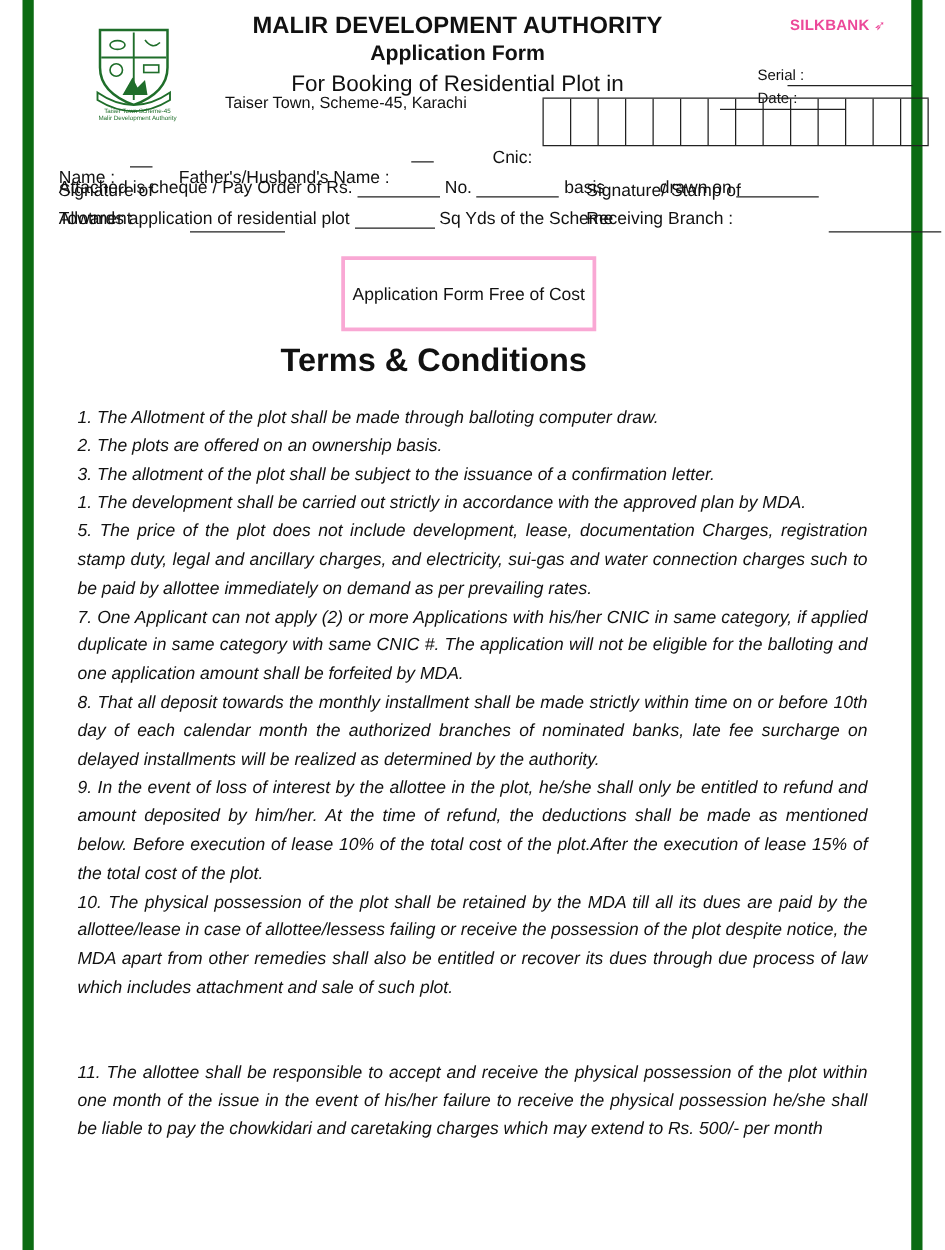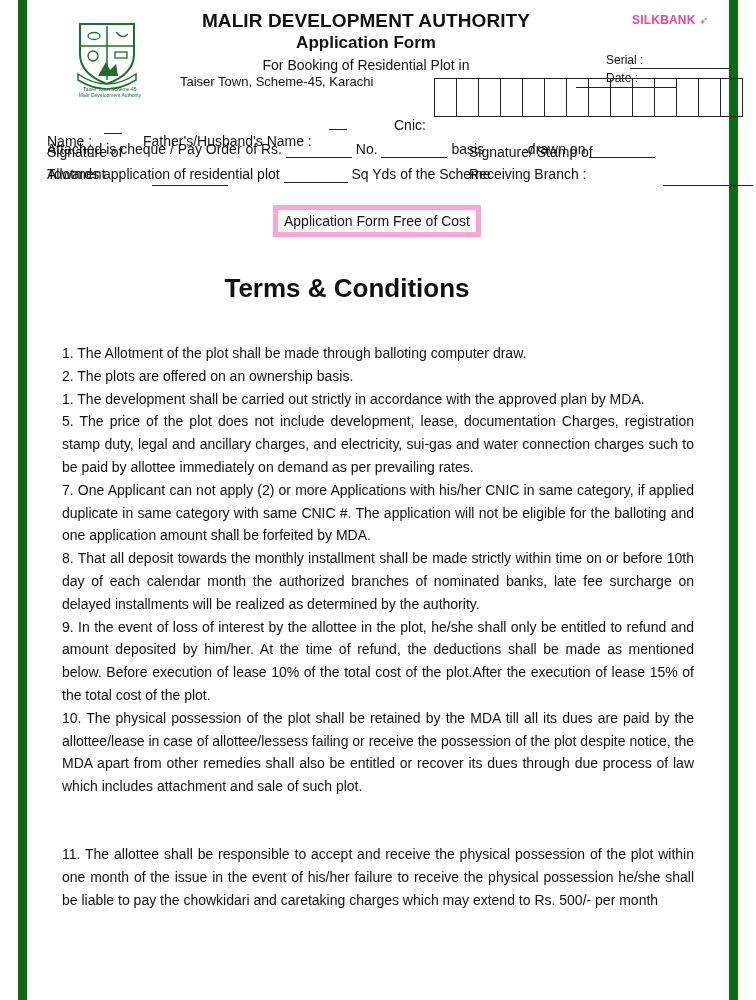--- a/index.html
+++ b/index.html
@@ -13,46 +13,46 @@
     #bar-left { left: 18px; }
     #bar-right { left: 729px; }
 
     
     #logo { left: 76px; top: 18px; width: 62px; height: 80px; }
     #logo-caption { left: 66px; top: 86px; width: 88px; text-align: center; font-size: 5px; line-height: 6px; color: #1f6e2a; }
 
     
     #org-title { left: 180px; top: 10px; width: 372px; text-align: center; font-size: 19px; font-weight: bold; letter-spacing: 0.1px; }
     #form-title { left: 180px; top: 33px; width: 372px; text-align: center; font-size: 17px; font-weight: bold; }
-    #subtitle-1 { left: 180px; top: 57px; width: 372px; text-align: center; font-size: 14px; }
+    #subtitle-1 { left: 180px; top: 57px; width: 372px; text-align: center; font-size: 18px; }
     #subtitle-2 { left: 180px; top: 74px; width: 372px; text-align: left; font-size: 13px; }
 
     #bank-logo { left: 632px; top: 13px; font-size: 12px; font-weight: bold; color: #ec4899; letter-spacing: 0.2px; }
     #bank-logo .arrow { font-size: 11px; }
 
     #serial-label { left: 606px; top: 53px; font-size: 12px; }
     #serial-line { left: 630px; top: 68px; width: 100px; height: 1px; background: #222; }
     #date-label { left: 606px; top: 71px; font-size: 12px; }
     #date-line { left: 576px; top: 87px; width: 100px; height: 1px; background: #222; }
 
     
     #box-grid { left: 434px; top: 78px; height: 37px; display: flex; border-top: 1px solid #222; border-bottom: 1px solid #222; }
     #box-grid .cell { width: 21px; border-left: 1px solid #222; height: 100%; }
     #box-grid .cell:last-child { border-right: 1px solid #222; }
 
     
     .field-text { font-size: 14px; white-space: nowrap; }
     .uline { display: inline-block; border-bottom: 1px solid #222; vertical-align: baseline; }
     .short-dash { position: absolute; height: 1px; background: #222; }
 
-    #free-cost { left: 273px; top: 205px; border: 5px solid #f9a8d4; padding: 3px 6px; font-size: 14px; }
+    #free-cost { left: 273px; top: 205px; border: 3px solid #f9a8d4; padding: 19px 6px; font-size: 14px; }
 
     #terms-title { left: 0; top: 273px; width: 694px; text-align: center; font-size: 26px; font-weight: bold; }
 
-    #terms-list { left: 62px; top: 342px; width: 632px; font-size: 14px; line-height: 22.8px; }
+    #terms-list { left: 62px; top: 322px; width: 632px; font-size: 14px; line-height: 22.8px; font-style: italic; }
     #terms-list p { margin: 0; text-align: justify; }
     #terms-list p.gap { margin-top: 45px; }
   </style>
 </head>
 <body>
 
 <div class="green-bar" id="bar-left"></div>
 <div class="green-bar" id="bar-right"></div>
 
 <svg class="abs" id="logo" viewBox="0 0 62 80">
@@ -131,20 +131,21 @@
 <div class="abs field-text" style="left:469px; top:144px;">Signature/ Stamp of</div>
 <div class="abs field-text" style="left:469px; top:166px;">Receiving Branch :</div>
 <div class="short-dash" style="left:663px; top:185px; width:90px;"></div>
 
 <div class="abs" id="free-cost">Application Form Free of Cost</div>
 
 <div class="abs" id="terms-title">Terms &amp; Conditions</div>
 <div class="abs" id="terms-list">
   <p>1. The Allotment of the plot shall be made through balloting computer draw.</p>
   <p>2. The plots are offered on an ownership basis.</p>
+  <p>3. The allotment of the plot shall be subject to the issuance of a confirmation letter.</p>
   <p>1. The development shall be carried out strictly in accordance with the approved plan by MDA.</p>
   <p>5. The price of the plot does not include development, lease, documentation Charges, registration stamp duty, legal and ancillary charges, and electricity, sui-gas and water connection charges such to be paid by allottee immediately on demand as per prevailing rates.</p>
   <p>7. One Applicant can not apply (2) or more Applications with his/her CNIC in same category, if applied duplicate in same category with same CNIC #. The application will not be eligible for the balloting and one application amount shall be forfeited by MDA.</p>
   <p>8. That all deposit towards the monthly installment shall be made strictly within time on or before 10th day of each calendar month the authorized branches of nominated banks, late fee surcharge on delayed installments will be realized as determined by the authority.</p>
   <p>9. In the event of loss of interest by the allottee in the plot, he/she shall only be entitled to refund and amount deposited by him/her. At the time of refund, the deductions shall be made as mentioned below. Before execution of lease 10% of the total cost of the plot.After the execution of lease 15% of the total cost of the plot.</p>
   <p>10. The physical possession of the plot shall be retained by the MDA till all its dues are paid by the allottee/lease in case of allottee/lessess failing or receive the possession of the plot despite notice, the MDA apart from other remedies shall also be entitled or recover its dues through due process of law which includes attachment and sale of such plot.</p>
   <p class="gap">11. The allottee shall be responsible to accept and receive the physical possession of the plot within one month of the issue in the event of his/her failure to receive the physical possession he/she shall be liable to pay the chowkidari and caretaking charges which may extend to Rs. 500/- per month</p>
 </div>
 
 </body></html>

